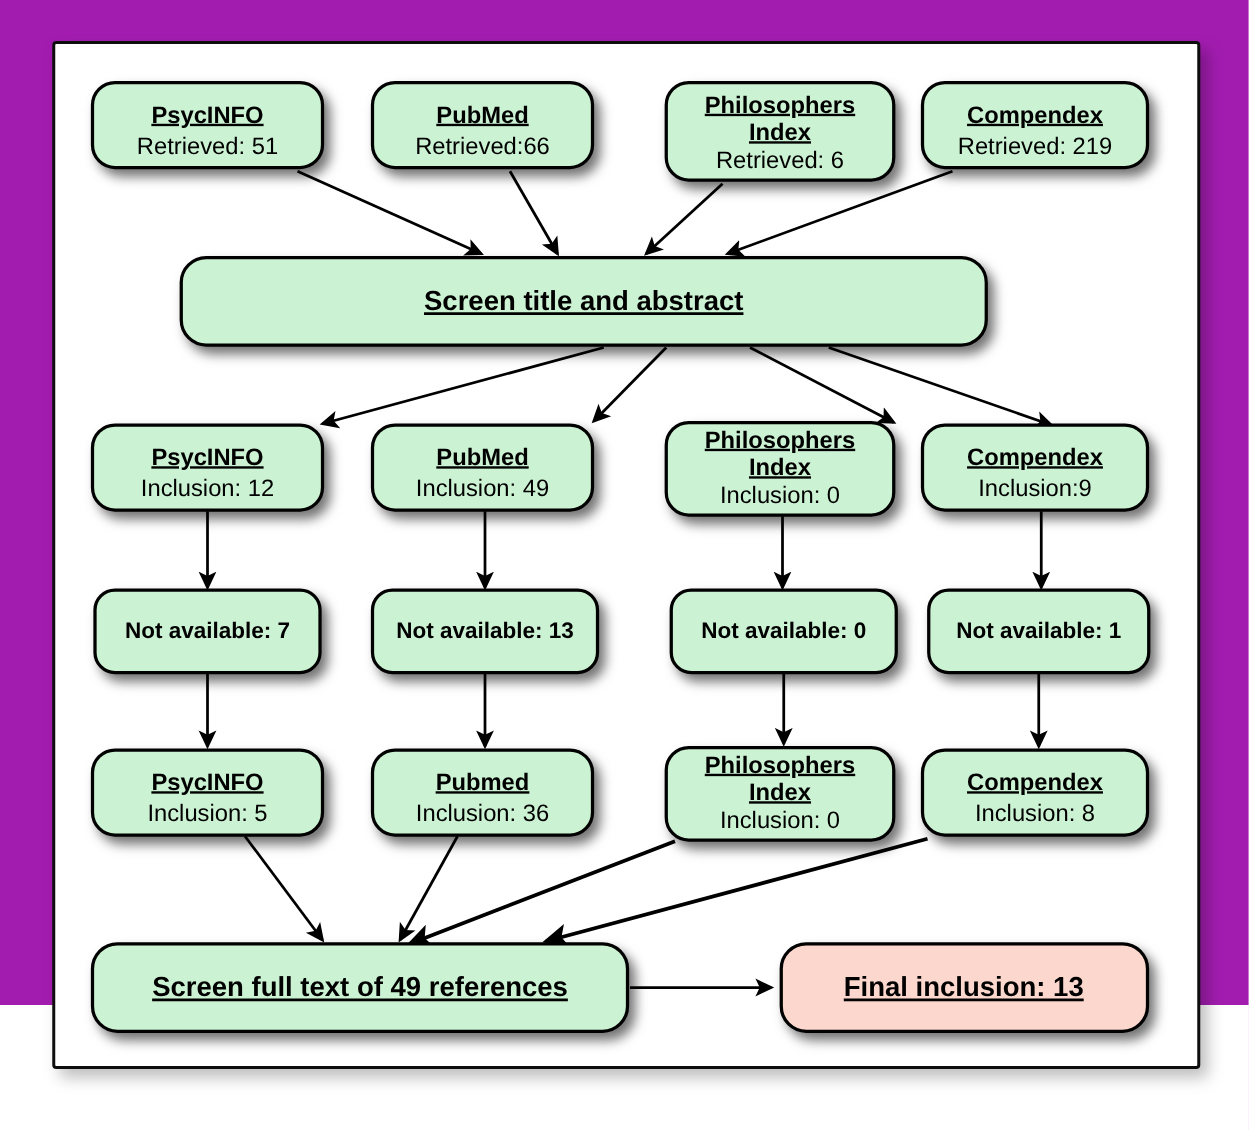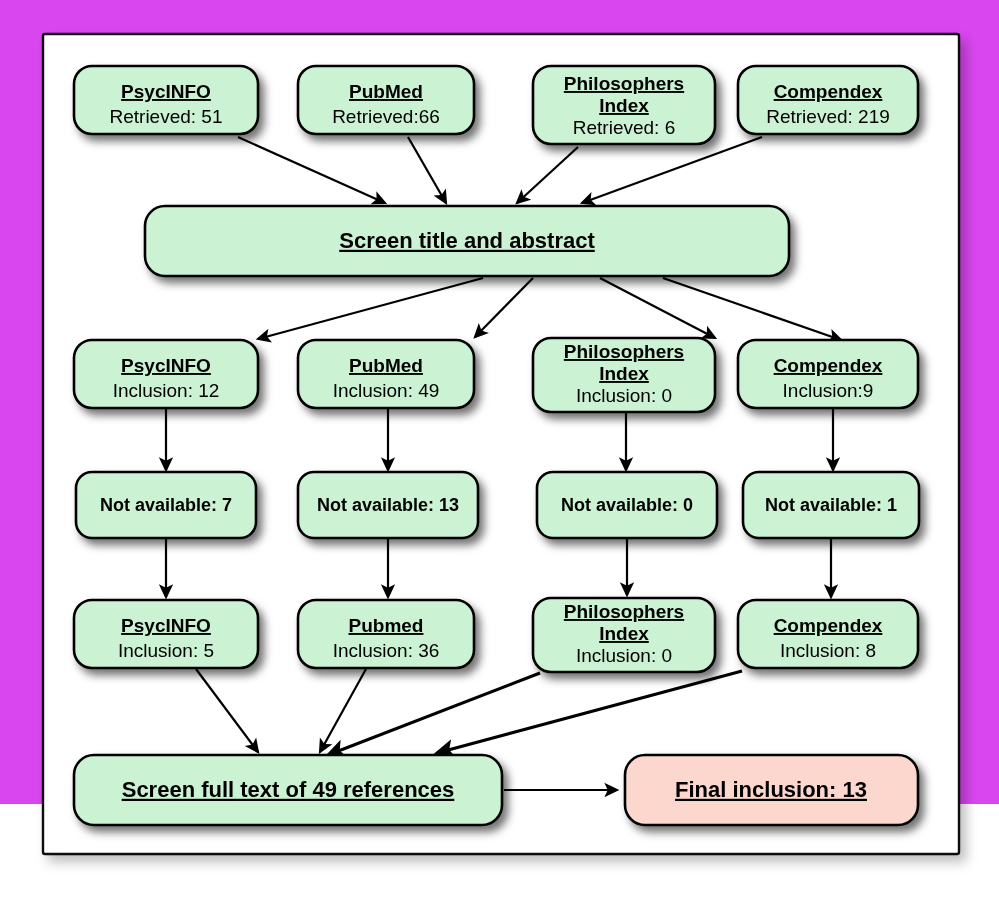--- a/index.html
+++ b/index.html
@@ -10,21 +10,21 @@
   body {
     width: 999px;
     height: 904px;
     font-family: "Liberation Sans", sans-serif;
     overflow: hidden;
   }
   #stage {
     position: relative;
     width: 999px;
     height: 804px;
-    background: #d946ef;
+    background: #a21caf;
   }
   svg#flow {
     position: absolute;
     left: 0;
     top: 0;
     width: 999px;
     height: 904px;
     display: block;
   }
   .box-rect {

